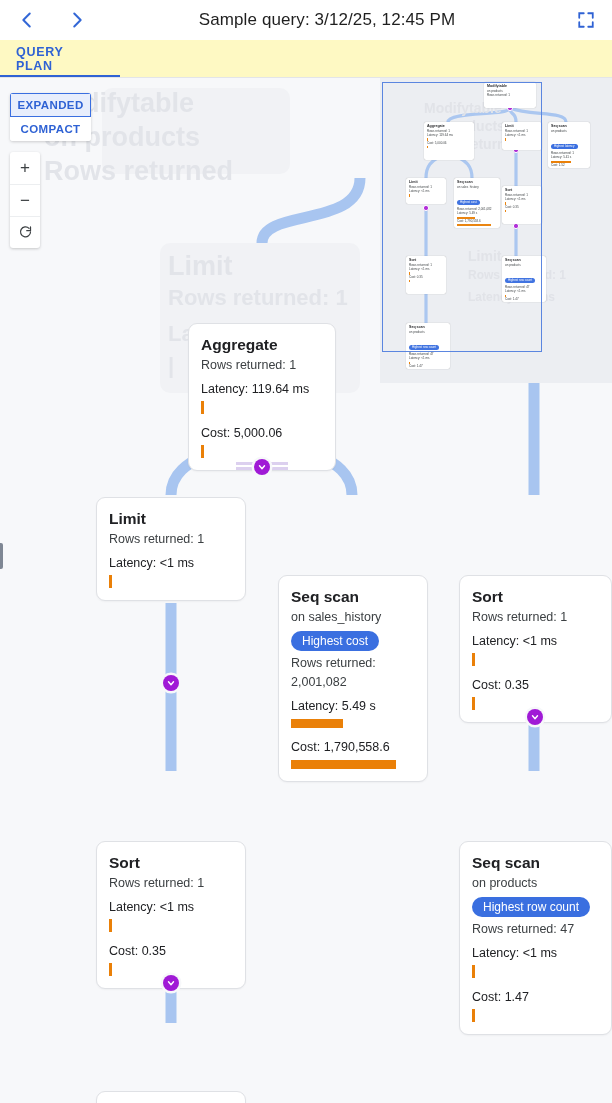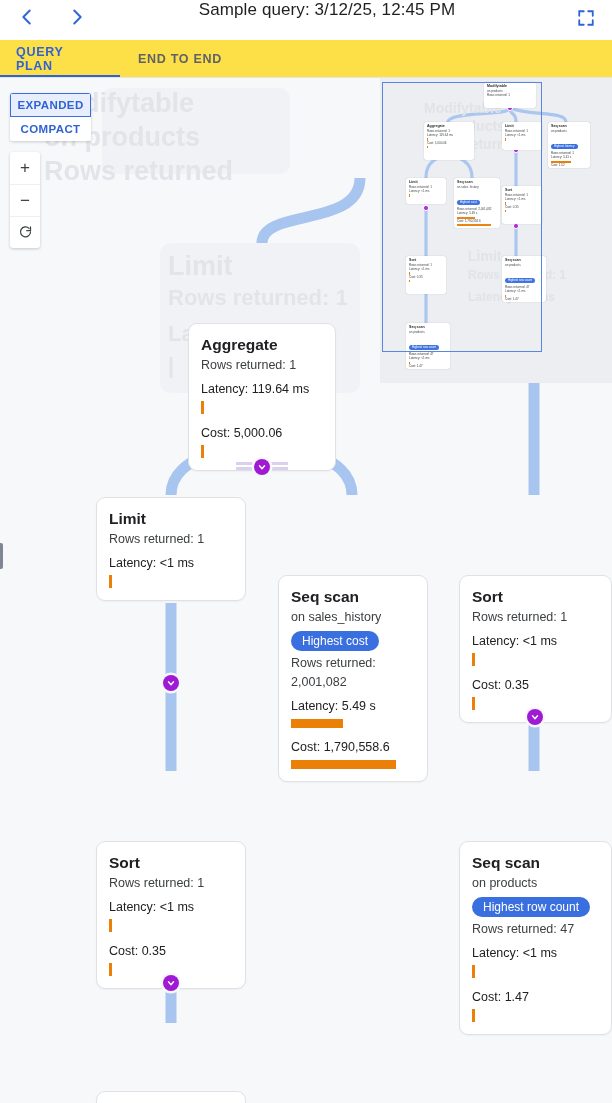--- a/index.html
+++ b/index.html
@@ -7,42 +7,42 @@
     width: 612px; height: 1103px;
     font-family: "Liberation Sans", sans-serif;
     background: #f7f8fa;
     overflow: hidden;
   }
   #app { position: relative; width: 612px; height: 1103px; background: #ffffff; }
 
   
   .header {
     position: absolute; top: 0; left: 0; width: 612px; height: 40px;
-    background: #ffffff; display: flex; 
+    background: #ffffff; display: flex; align-items: center;
   }
   .nav-arrow {
     width: 34px; height: 34px; display: flex; align-items: center; justify-content: center;
     color: #3367d6; cursor: pointer;
   }
   .nav-arrow svg { display:block; }
   .arrow-prev { margin-left: 10px; }
   .arrow-next { margin-left: 16px; }
   .header-title {
     flex: 1; text-align: center; font-size: 17px; color: #1f1f1f;
     letter-spacing: .1px; padding-right: 8px; white-space: nowrap;
   }
   .fullscreen-btn {
     width: 36px; height: 36px; margin-right: 8px;
     display:flex; align-items:center; justify-content:center; cursor:pointer;
   }
 
   
   .tabs {
     position: absolute; top: 40px; left: 0; width: 612px; height: 38px;
-    background: #fde047; display: flex; align-items: stretch;
+    background: #fef9c3; display: flex; align-items: stretch;
     border-bottom: 1px solid #e3e5e8;
   }
   .tab {
     display: flex; align-items: center; justify-content: center;
     font-size: 12.5px; font-weight: 600; letter-spacing: .7px;
     color: #5f6368; cursor: pointer; padding: 0 16px;
     position: relative;
   }
   .tab.active { color: #2f62d4; }
   .tab.active::after {
@@ -178,21 +178,20 @@
         <polyline points="3 9 3 3 9 3"></polyline>
           <polyline points="15 3 21 3 21 9"></polyline>
         <polyline points="21 15 21 21 15 21"></polyline>
           <polyline points="9 21 3 21 3 15"></polyline>
       </svg>
     </div>
   </div>
 
   <div class="tabs">
     <div class="tab active tab-query">QUERY PLAN</div>
-    <div class="tab tab-e2e">END TO END</div>
   </div>
 
   <div class="canvas">
 
     <div class="ghost-card" style="left:102px;top:10px;width:188px;height:86px;"></div>
     <div class="ghost" style="left:44px;top:10px;font-size:27px;">Modifytable</div>
     <div class="ghost" style="left:44px;top:44px;font-size:27px;">on products</div>
     <div class="ghost" style="left:44px;top:78px;font-size:27px;">Rows returned</div>
     <div class="ghost-card" style="left:160px;top:165px;width:200px;height:150px;"></div>
     <div class="ghost" style="left:168px;top:173px;font-size:27px;">Limit</div>

